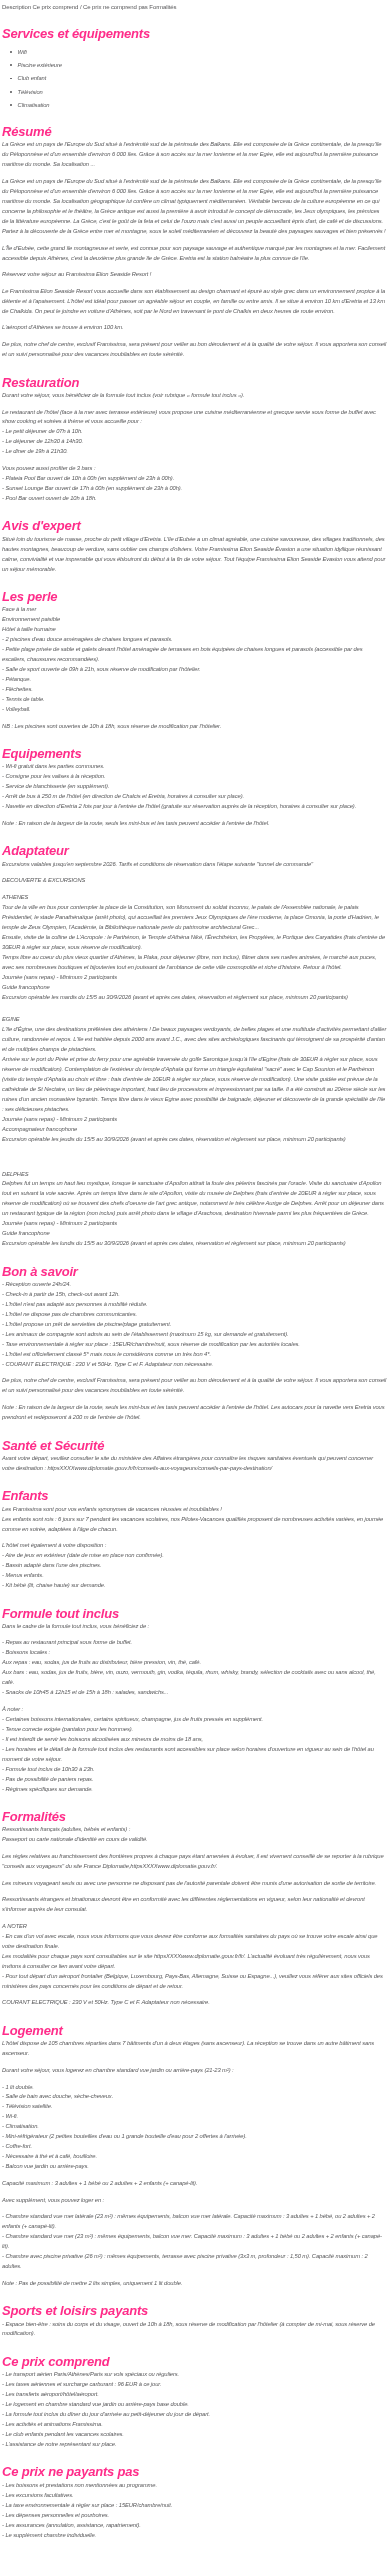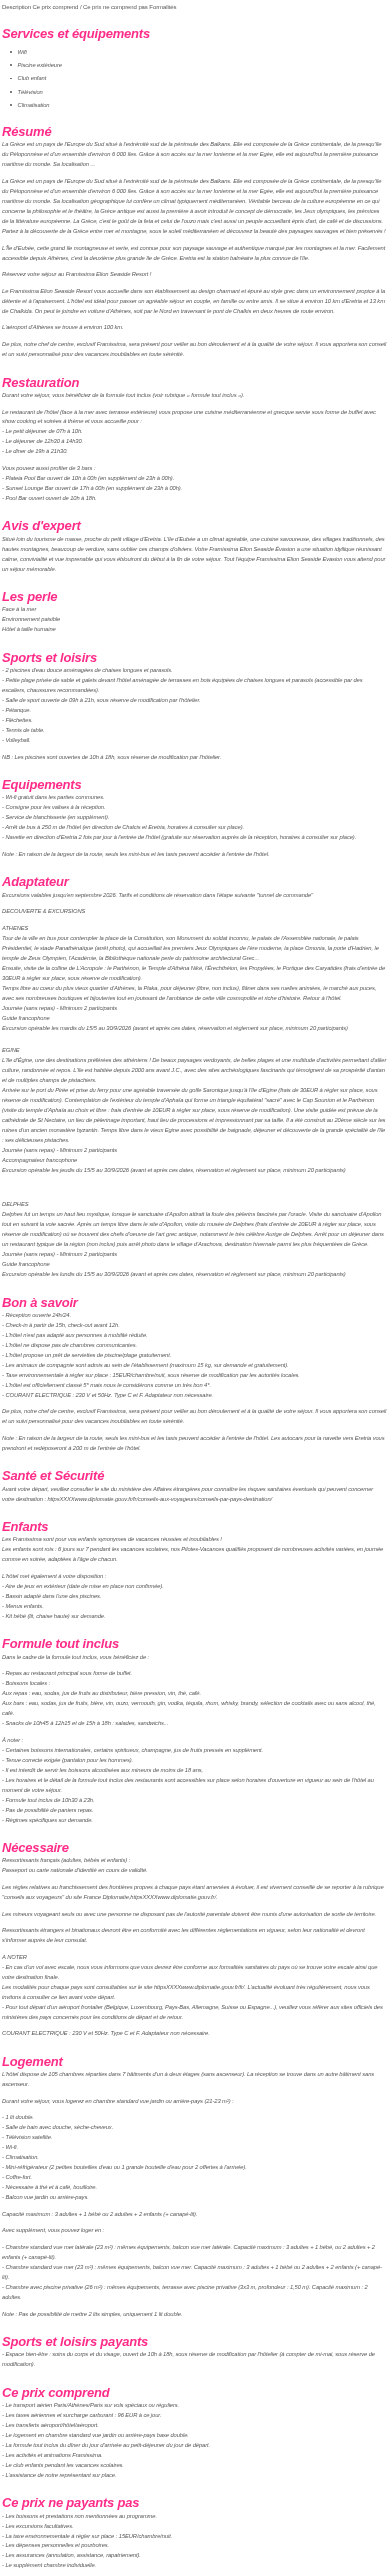--- a/index.html
+++ b/index.html
@@ -123,21 +123,20 @@
   <div class="line">- Pool Bar ouvert ouvert de 10h à 18h.</div>
 
   <h2 class="section tight">Avis d'expert</h2>
   <p class="body">Situé loin du tourisme de masse, proche du petit village d'Eretria. L'île d'Eubée a un climat agréable, une cuisine savoureuse, des villages traditionnels, des hautes montagnes, beaucoup de verdure, sans oublier ces champs d'oliviers. Votre Framissima Elion Seaside Évasion a une situation idyllique réunissant calme, convivialité et vue imprenable qui vous éblouiront du début à la fin de votre séjour. Tout l'équipe Framissima Elion Seaside Evasion vous attend pour un séjour mémorable.</p>
 
   <h2 class="section tight">Les perle</h2>
   <div class="line">Face à la mer</div>
   <div class="line">Environnement paisible</div>
   <div class="line">Hôtel à taille humaine</div>
 
-  <h2 class="section tight">Sports et loisirs</h2>
   <div class="line">- 2 piscines d'eau douce aménagées de chaises longues et parasols.</div>
   <div class="line">- Petite plage privée de sable et galets devant l'hôtel aménagée de terrasses en bois équipées de chaises longues et parasols (accessible par des escaliers, chaussures recommandées).</div>
   <div class="line">- Salle de sport ouverte de 09h à 21h, sous réserve de modification par l'hôtelier.</div>
   <div class="line">- Pétanque.</div>
   <div class="line">- Fléchettes.</div>
   <div class="line">- Tennis de table.</div>
   <div class="line">- Volleyball.</div>
   <div class="gap"></div>
   <div class="line">NB : Les piscines sont ouvertes de 10h à 18h, sous réserve de modification par l'hôtelier.</div>
 
@@ -215,21 +214,21 @@
   <div class="gap"></div>
   <div class="line">À noter :</div>
   <div class="line">- Certaines boissons internationales, certains spiritueux, champagne, jus de fruits pressés en supplément.</div>
   <div class="line">- Tenue correcte exigée (pantalon pour les hommes).</div>
   <div class="line">- Il est interdit de servir les boissons alcoolisées aux mineurs de moins de 18 ans,</div>
   <div class="line">- Les horaires et le détail de la formule tout inclus des restaurants sont accessibles sur place selon horaires d'ouverture en vigueur au sein de l'hôtel au moment de votre séjour.</div>
   <div class="line">- Formule tout inclus de 10h30 à 23h.</div>
   <div class="line">- Pas de possibilité de paniers repas.</div>
   <div class="line">- Régimes spécifiques sur demande.</div>
 
-  <h2 class="section tight">Nécessaire</h2>
+  <h2 class="section tight">Formalités</h2>
   <div class="line">Ressortissants français (adultes, bébés et enfants) :</div>
   <div class="line">Passeport ou carte nationale d'identité en cours de validité.</div>
   <div class="gap"></div>
   <p class="body">Les règles relatives au franchissement des frontières propres à chaque pays étant amenées à évoluer, il est vivement conseillé de se reporter à la rubrique "conseils aux voyageurs" du site France Diplomatie,httpsXXXXwww.diplomatie.gouv.fr/.</p>
   <p class="body">Les mineurs voyageant seuls ou avec une personne ne disposant pas de l'autorité parentale doivent être munis d'une autorisation de sortie de territoire.</p>
   <p class="body">Ressortissants étrangers et binationaux devront être en conformité avec les différentes réglementations en vigueur, selon leur nationalité et devront s'informer auprès de leur consulat.</p>
   <div class="line">A NOTER</div>
   <div class="line">- En cas d'un vol avec escale, nous vous informons que vous devrez être conforme aux formalités sanitaires du pays où se trouve votre escale ainsi que votre destination finale.</div>
   <div class="line">Les modalités pour chaque pays sont consultables sur le site httpsXXXXwww.diplomatie.gouv.fr/fr/. L'actualité évoluant très régulièrement, nous vous invitons à consulter ce lien avant votre départ.</div>
   <div class="line">- Pour tout départ d'un aéroport frontalier (Belgique, Luxembourg, Pays-Bas, Allemagne, Suisse ou Espagne...), veuillez vous référer aux sites officiels des ministères des pays concernés pour les conditions de départ et de retour.</div>

